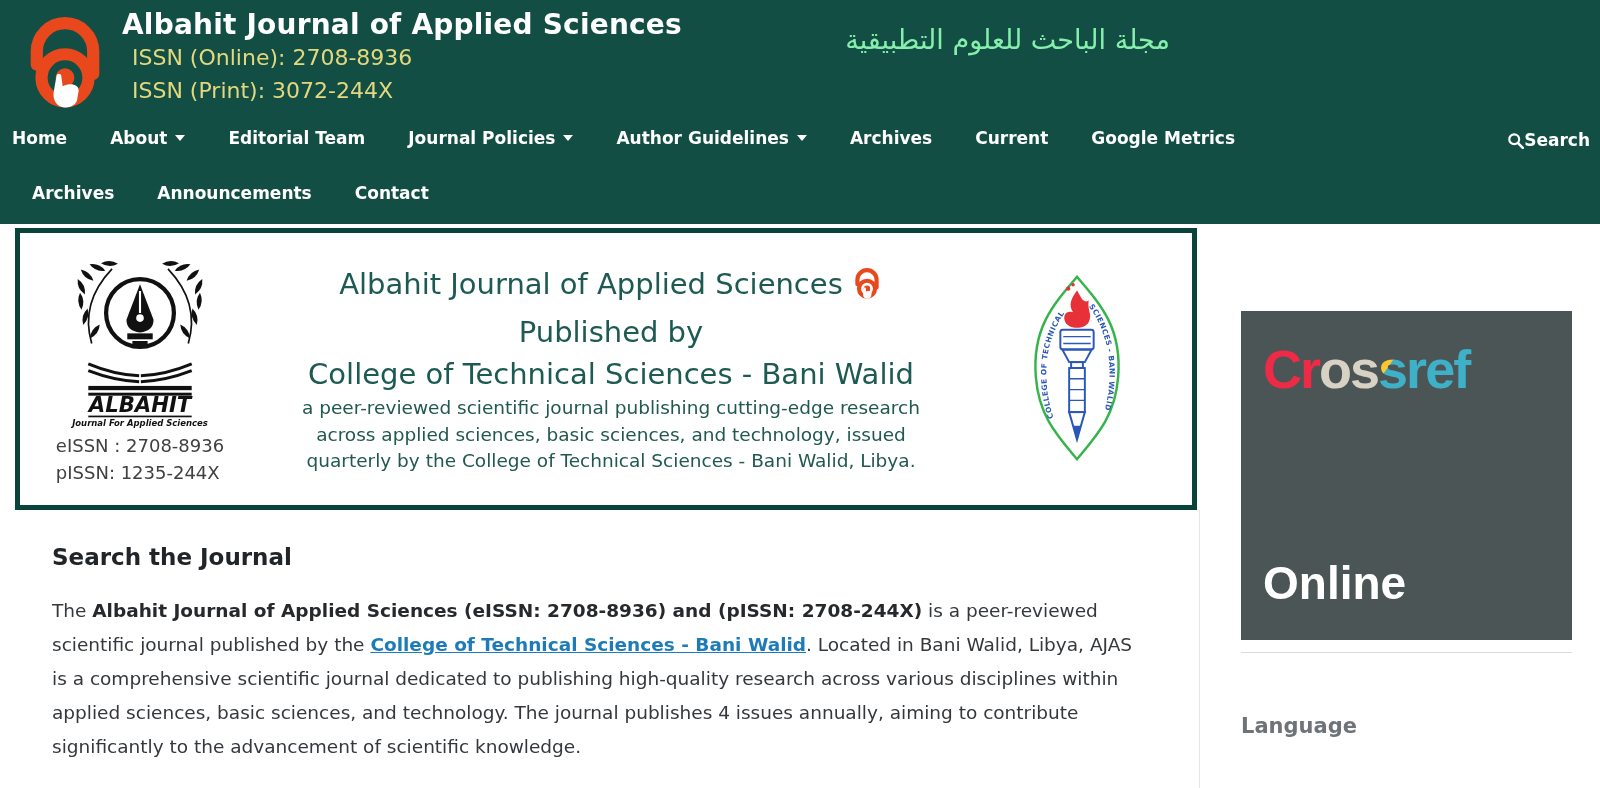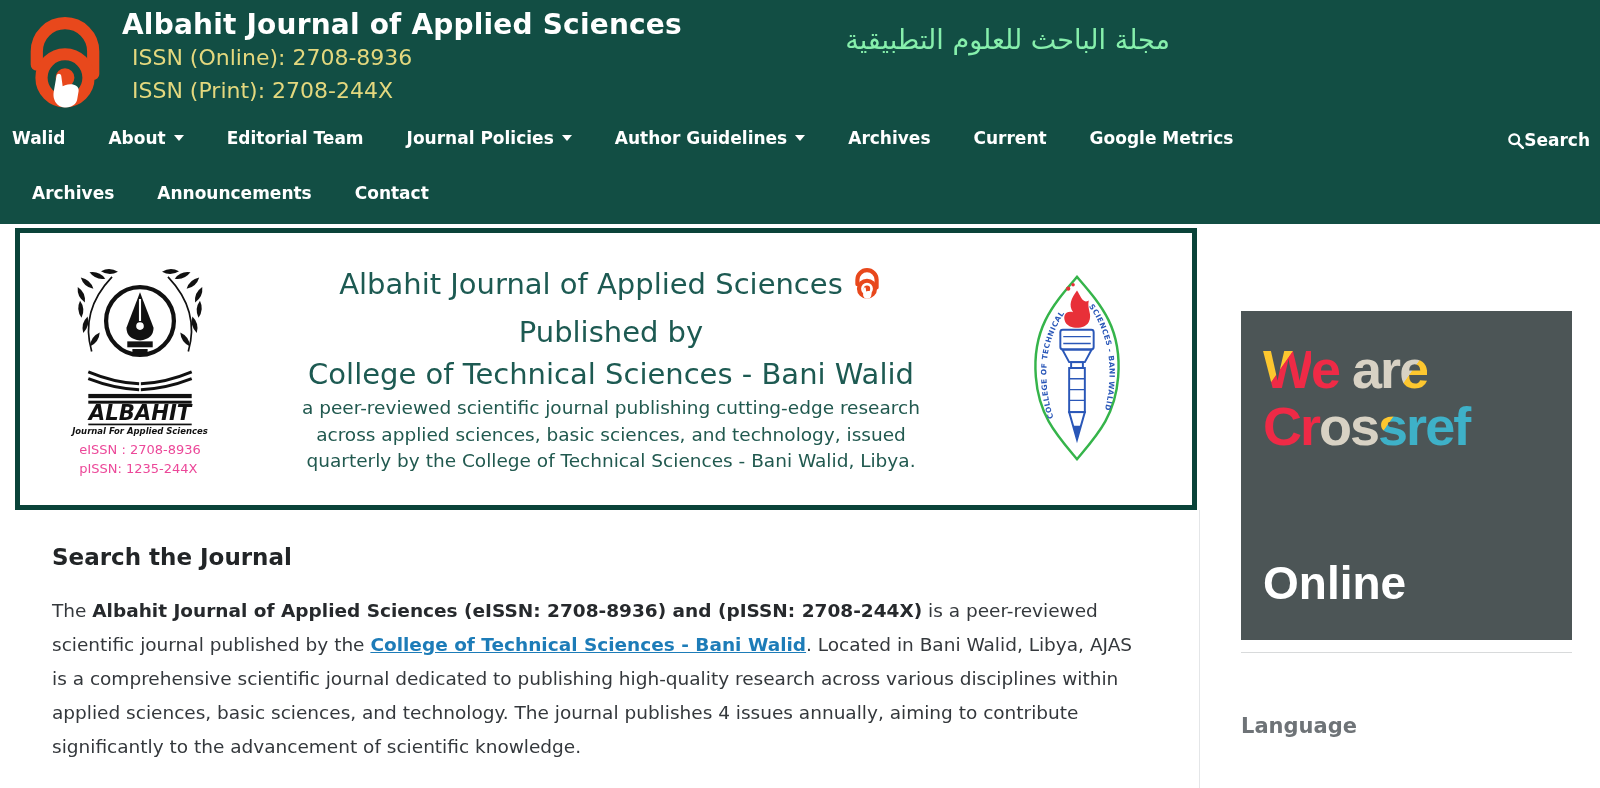--- a/index.html
+++ b/index.html
@@ -22,21 +22,21 @@
   .nav-row2{left:32px;top:183px;}
   .nav-item{margin-right:43px;cursor:pointer;display:flex;align-items:center;white-space:nowrap;}
   .caret{width:0;height:0;border-left:5px solid transparent;border-right:5px solid transparent;
     border-top:6px solid #ffffff;margin-left:8px;display:inline-block;}
   .search-link{position:absolute;right:10px;top:130px;display:flex;align-items:center;
     color:#ffffff;font-size:17px;font-weight:600;cursor:pointer;}
   
   .banner-box{position:absolute;left:15px;top:228px;width:1182px;height:282px;box-sizing:border-box;
     border:5px solid #0a4339;background:#ffffff;display:flex;align-items:center;}
   .banner-left{width:240px;display:flex;flex-direction:column;align-items:center;}
-  .banner-issn{font-size:13px;color:#ec4899;line-height:1.5;margin-top:2px;text-align:left;}
+  .banner-issn{font-size:18px;color:#404040;line-height:1.5;margin-top:2px;text-align:left;}
   .banner-center{flex:1;text-align:center;color:#1d5a52;}
   .banner-h{font-size:29px;line-height:1.45;}
   .banner-h .inline-oa{vertical-align:-6px;margin-left:8px;}
   .banner-desc{font-size:18.5px;line-height:1.45;width:640px;margin:0 auto 0;color:#21594f;}
   .banner-right{width:230px;display:flex;justify-content:center;}
   
   .content-divider{position:absolute;left:1199px;top:510px;width:1px;height:278px;background:#e4e6e8;}
   .about-heading{position:absolute;left:52px;top:544px;font-size:23px;font-weight:bold;color:#222527;}
   .about-paragraph{position:absolute;left:52px;top:594px;width:1088px;font-size:18.5px;
     line-height:34px;color:#34383c;}
@@ -67,26 +67,26 @@
     <svg width="94" height="104" viewBox="0 0 100 110">
       <path d="M20,62 L20,48 A30,30 0 1 1 80,48 L80,72" fill="none" stroke="#e8481c" stroke-width="13" stroke-linecap="round"></path>
       <circle cx="50" cy="76" r="25" fill="none" stroke="#e8481c" stroke-width="13"></circle>
       <circle cx="50" cy="76" r="10" fill="#e8481c"></circle>
       <path d="M44,106 c-5,-3 -7,-9 -6,-15 l3,-17 c0.5,-3 4.5,-3 5,0 l1.5,11 2.5,-1 c7,-2.5 15,-0.5 14.5,6 l-1.5,9 c-1,7 -10,11 -19,7 z" fill="#ffffff"></path>
     </svg>
   </div>
 
   <div class="site-title">Albahit Journal of Applied Sciences</div>
   <div class="issn-line issn-online">ISSN (Online): 2708-8936</div>
-  <div class="issn-line issn-print">ISSN (Print): 2708-244X</div>
+  <div class="issn-line issn-print">ISSN (Print): 3072-244X</div>
   <div class="arabic-title">مجلة الباحث للعلوم التطبيقية</div>
 
   <div class="nav-row nav-row1">
     <div class="nav-item">
-        <span>Walid</span>
+        <span>Home</span>
       </div>
     <div class="nav-item">
         <span>About</span>
         <span class="caret"></span>
       </div>
     <div class="nav-item">
         <span>Editorial Team</span>
       </div>
     <div class="nav-item">
         <span>Journal Policies</span>
@@ -217,18 +217,17 @@
       <path d="M56,158 L64,158 L60,172 Z" fill="#2a57b8"></path>
     </svg>
   </div>
 </div>
 
 <div class="content-divider"></div>
 <div class="about-heading">Search the Journal</div>
 <div class="about-paragraph"><span>The </span><b>Albahit Journal of Applied Sciences (eISSN: 2708-8936) and (pISSN: 2708-244X)</b><span> is a peer-reviewed scientific journal published by the </span><span class="college-link">College of Technical Sciences - Bani Walid</span><span>. Located in Bani Walid, Libya, AJAS is a comprehensive scientific journal dedicated to publishing high-quality research across various disciplines within applied sciences, basic sciences, and technology. The journal publishes 4 issues annually, aiming to contribute significantly to the advancement of scientific knowledge.</span></div>
 
 <div class="crossref-badge">
-  <div class="cr-line"><span class="c-yr">W</span><span class="c-red">e</span><span> </span><span class="c-tan">a</span><span class="c-tan">r</span><span class="c-ty">e</span></div>
   <div class="cr-line"><span class="c-red">C</span><span class="c-red">r</span><span class="c-tan">o</span><span class="c-tan">s</span><span class="c-yb">s</span><span class="c-blue">r</span><span class="c-blue">e</span><span class="c-blue">f</span></div>
   <div class="cr-member">Online</div>
 </div>
 <div class="sidebar-hr"></div>
 <div class="language-heading">Language</div>
 
 </body></html>

